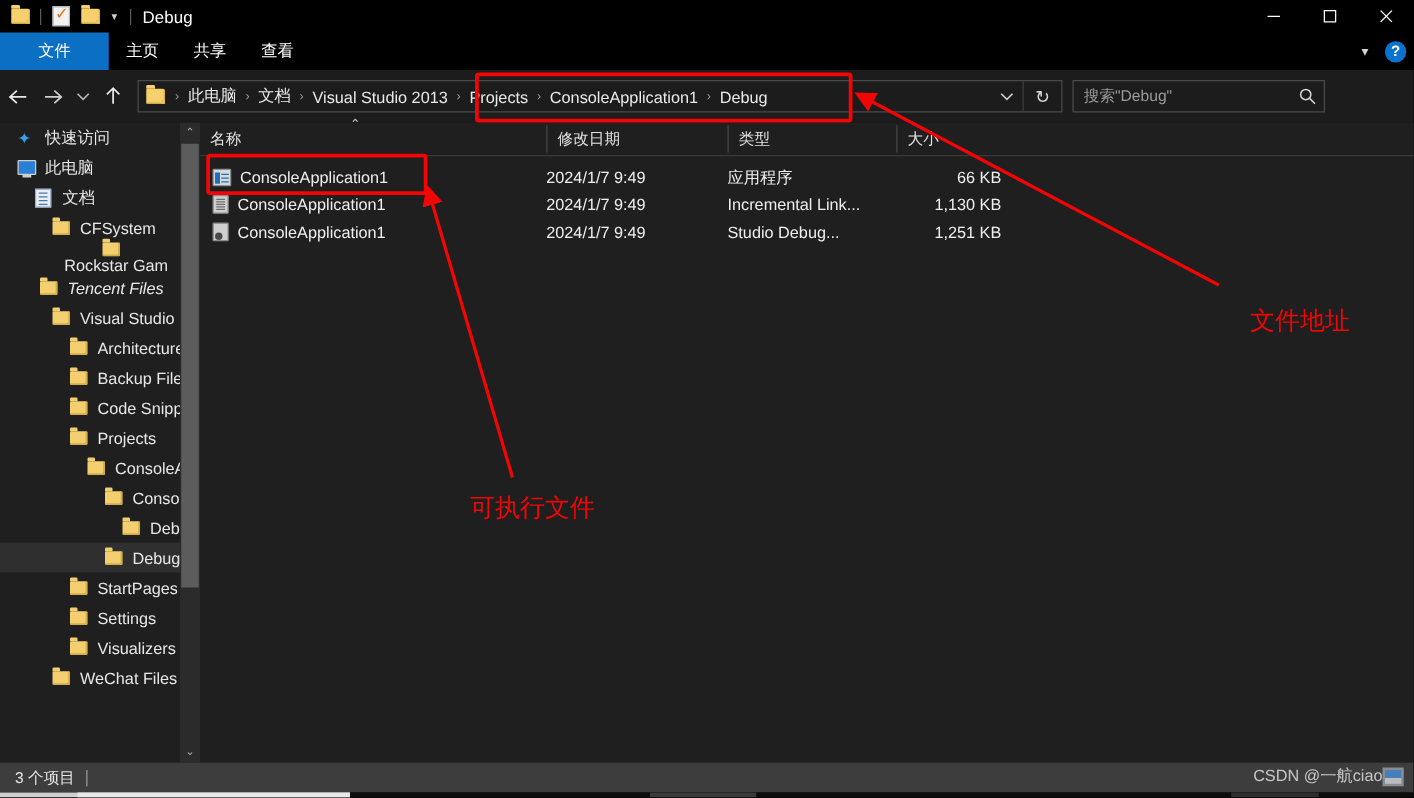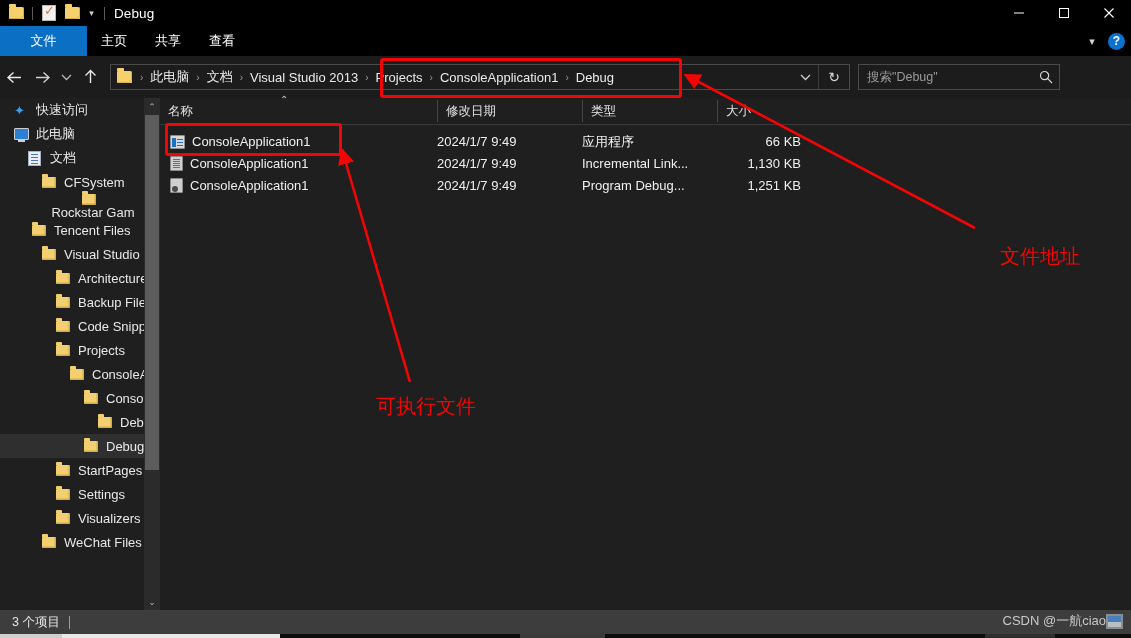--- a/index.html
+++ b/index.html
@@ -685,21 +685,21 @@
             <span class="mini-folder"></span>
           </span>
           <span class="navlabel">CFSystem</span>
         </div>
         <div class="navitem" style="padding-left: 42px; flex-direction: column;">
           <span class="nico">
             <span class="mini-folder"></span>
           </span>
           <span class="navlabel">Rockstar Gam</span>
         </div>
-        <div class="navitem" style="padding-left: 32px;">
+        <div class="navitem" style="padding-left: 32px; font-style: italic;">
           <span class="nico">
             <span class="mini-folder"></span>
           </span>
           <span class="navlabel">Tencent Files</span>
         </div>
         <div class="navitem" style="padding-left: 42px;">
           <span class="nico">
             <span class="mini-folder"></span>
           </span>
           <span class="navlabel">Visual Studio</span>
@@ -813,21 +813,21 @@
             <div class="cell-date">2024/1/7 9:49</div>
             <div class="cell-type">Incremental Link...</div>
             <div class="cell-size">1,130 KB</div>
           </div>
           <div class="row">
             <div class="cell-name">
               <span class="ico-pdb"></span>
               <span>ConsoleApplication1</span>
             </div>
             <div class="cell-date">2024/1/7 9:49</div>
-            <div class="cell-type">Program Debug...</div>
+            <div class="cell-type">Studio Debug...</div>
             <div class="cell-size">1,251 KB</div>
           </div>
         </div>
     </div>
   </div>
 
   <div class="statusbar">
     <div class="statleft">
       <span>3 个项目</span>
       <span class="statdiv"></span>

